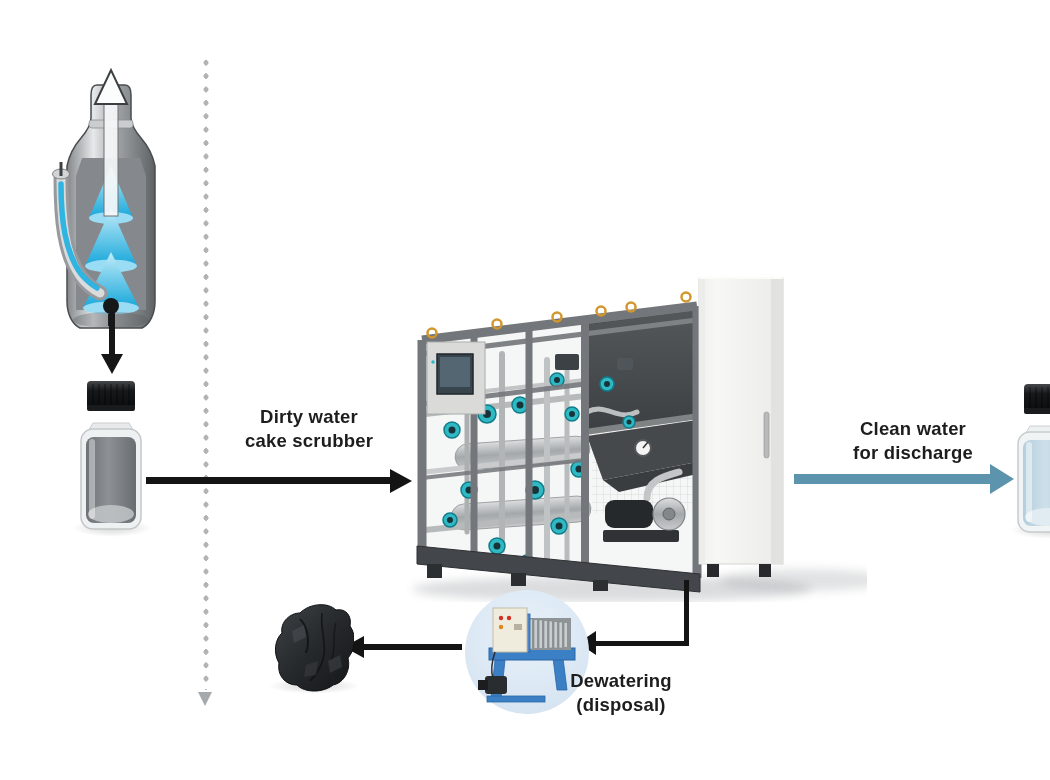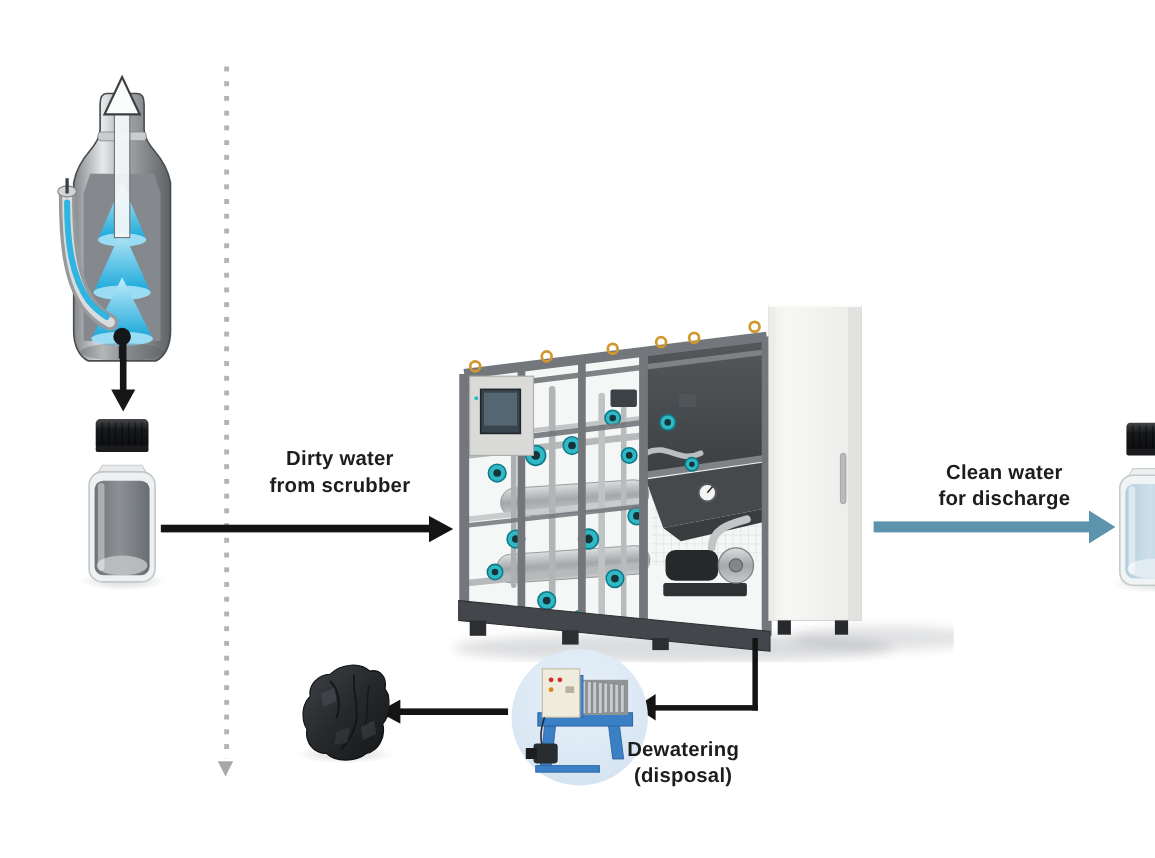--- a/index.html
+++ b/index.html
@@ -109,21 +109,21 @@
         <line x1="32" y1="3" x2="32" y2="25"></line>
       <line x1="38" y1="3" x2="38" y2="25"></line>
         <line x1="44" y1="3" x2="44" y2="25"></line>
       <line x1="50" y1="3" x2="50" y2="25"></line>
     </g>
     <rect x="8" y="24" width="48" height="6" rx="2" fill="#1a1b1c"></rect>
   </svg>
 
   <div class="label" style="left:267px;top:405px">
     <span>Dirty water</span>
-    <span>from scrubber</span>
+    <span>cake scrubber</span>
   </div>
 
   <svg class="abs" style="left:104px;top:469px" width="266" height="24" viewBox="0 0 266 24">
     <rect x="0" y="8" width="246" height="7" fill="#141414"></rect>
     <polygon points="244,0 244,24 266,12" fill="#141414"></polygon>
   </svg>
 
   <svg class="abs" style="left:365px;top:262px" width="460" height="340" viewBox="0 0 460 340">
     <defs>
       <linearGradient id="gTank" x1="0" y1="0" x2="0" y2="1">

